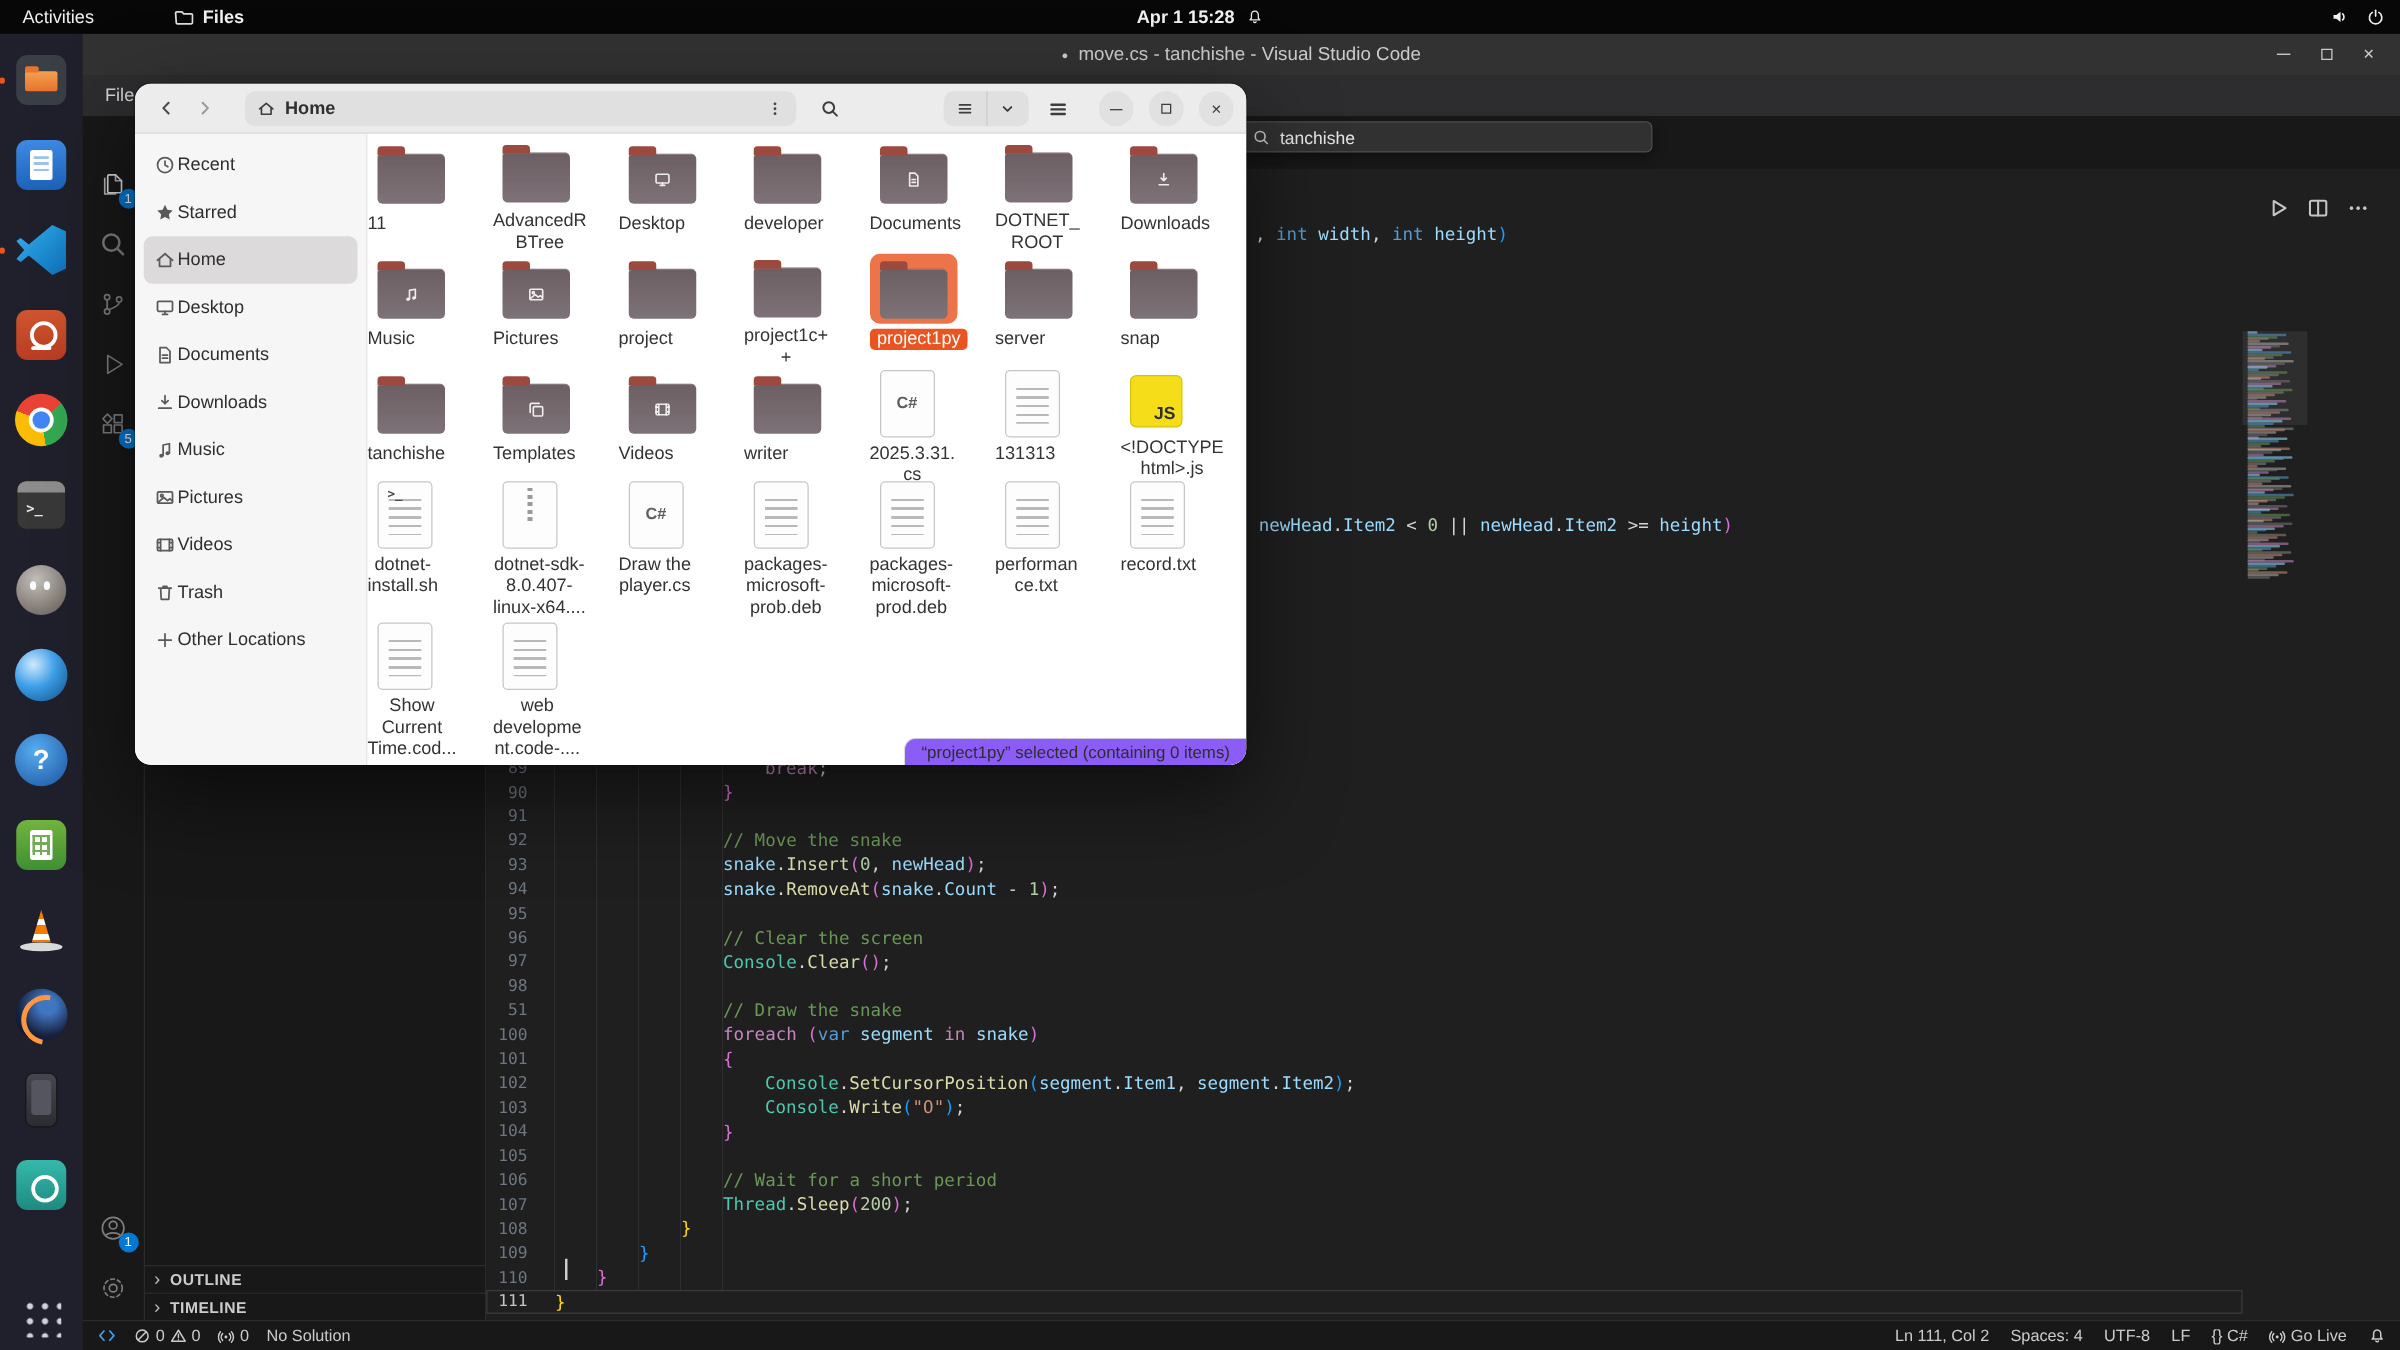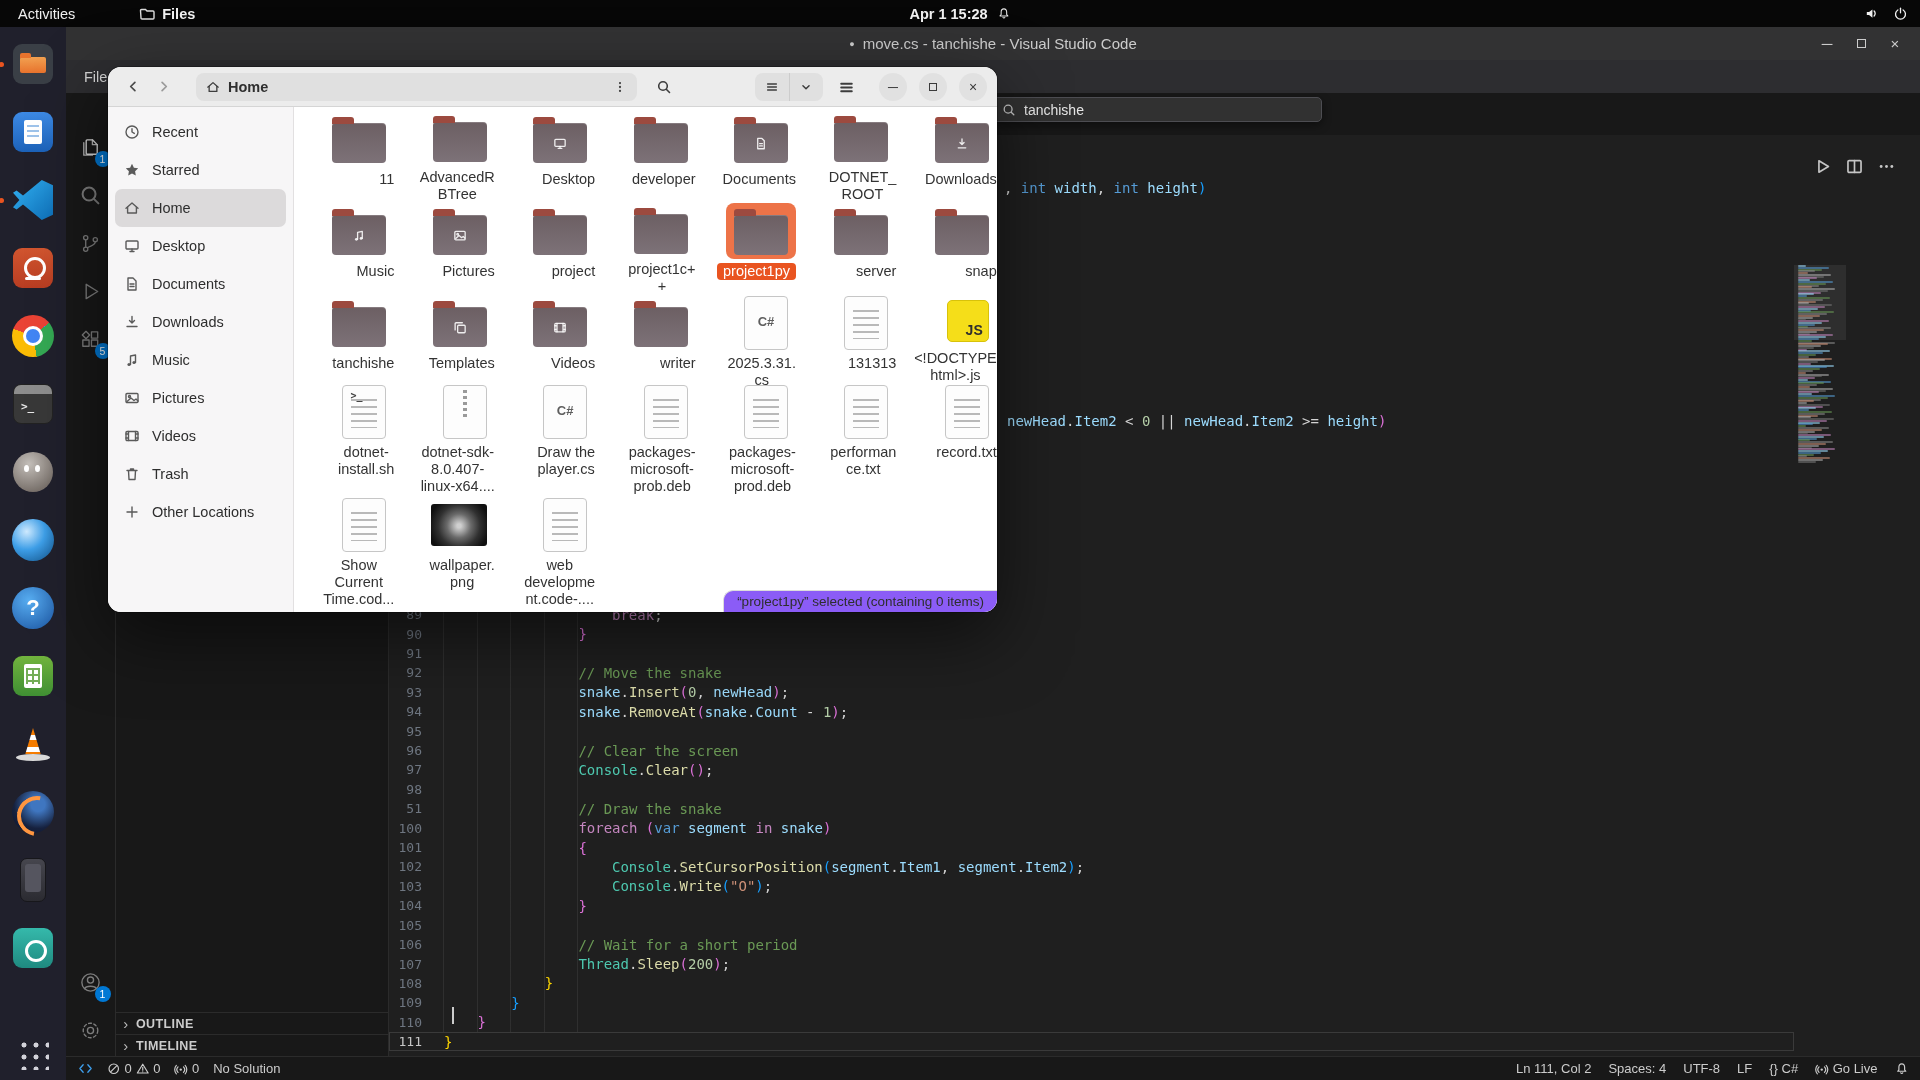--- a/index.html
+++ b/index.html
@@ -120,25 +120,25 @@
   .loc-chip .ic{color:#3d3d3d}
   .loc-label{font-size:14.5px;font-weight:700;margin-left:8px}
   .loc-kebab{margin-left:auto;color:#444}
   .hd-btn{position:absolute;top:5px;width:30px;height:30px;display:flex;align-items:center;justify-content:center;color:#3d3d3d}
   .view-toggle{position:absolute;left:647px;top:6px;width:68px;height:28px;background:#e0e0e0;border-radius:8px;display:flex;align-items:center;color:#3d3d3d}
   .view-toggle .half{flex:1;display:flex;align-items:center;justify-content:center;height:100%}
   .view-toggle .half+.half{border-left:1px solid #cccccc}
   .view-toggle svg{width:14px;height:14px}
   .wc{position:absolute;top:6px;width:28px;height:28px;border-radius:50%;background:#e1e1e1;display:flex;align-items:center;justify-content:center;color:#3b3b3b;font-size:14px}
   .fw-sidebar{position:absolute;left:0;top:40px;width:186px;bottom:0;background:#f7f6f7;border-right:1px solid #e2e0e1;padding-top:6px}
-  .fs-item{height:38px;margin:0 7px;padding:0 9px;display:flex;align-items:center;gap:12px;color:#2e2e2e;font-size:14.5px;border-radius:7px}
+  .fs-item{height:38px;margin:0 7px;padding:0 9px;display:flex;align-items:center;gap:2px;color:#2e2e2e;font-size:14.5px;border-radius:7px}
   .fs-item .ic{color:#5a5a5a}
   .fs-item.selected{background:#dcdadb}
   .fw-content{position:absolute;left:186px;top:40px;right:0;bottom:0;background:#fff;display:grid;grid-template-columns:repeat(7,100.4px);grid-template-rows:92px 92px 89px 113px 120px;padding-top:4px}
-  .cell{display:flex;flex-direction:column;align-items:flex-end}
+  .cell{display:flex;flex-direction:column;align-items:flex-start}
   .ibox{height:56px;display:flex;align-items:center;justify-content:center;padding:2px 8px;border-radius:8px}
   .cell.sel .ibox{background:rgba(233,84,32,.82)}
   .flabel{margin-top:4px;font-size:14.5px;line-height:17px;color:#333;text-align:center;white-space:pre-line}
   .cell.sel .flabel{background:#E95420;color:#fff;border-radius:4px;padding:0 6px}
   .folder{width:54px;height:40px;margin-top:7px;position:relative;background:linear-gradient(180deg,#6c5f63,#7d7278);border-radius:3px 4px 4px 4px;box-shadow:inset 0 1px 0 rgba(255,255,255,.18)}
   .folder::before{content:'';position:absolute;top:-6px;left:0;width:22px;height:7px;background:#9c4a3f;border-radius:3px 3px 0 0}
   .emblem{position:absolute;left:50%;top:50%;transform:translate(-50%,-46%);color:rgba(255,255,255,.88)}
   .emblem svg{width:15px;height:15px}
   .page{width:44px;height:54px;background:#fdfdfd;border:1px solid #c6c6c6;border-radius:4px;position:relative}
   .page.lines::before{content:'';position:absolute;left:8px;right:8px;top:13px;height:29px;background:repeating-linear-gradient(#b9b9b9 0 2px,transparent 2px 7px)}
@@ -1049,27 +1049,20 @@
       <div class="cell" data-name="file-item">
         <div class="ibox" data-name="file-icon-box">
           <div class="page lines" data-name="text-file-icon"></div>
         </div>
         <span data-name="file-label" class="flabel">Show
 Current
 Time.cod...</span>
       </div>
       <div class="cell" data-name="file-item">
         <div class="ibox" data-name="file-icon-box">
-          <div class="thumb" data-name="image-thumbnail"></div>
-        </div>
-        <span data-name="file-label" class="flabel">wallpaper.
-png</span>
-      </div>
-      <div class="cell" data-name="file-item">
-        <div class="ibox" data-name="file-icon-box">
           <div class="page lines" data-name="text-file-icon"></div>
         </div>
         <span data-name="file-label" class="flabel">web
 developme
 nt.code-....</span>
       </div>
     </div>
   <div class="sel-status" data-name="selection-status">“project1py” selected (containing 0 items)</div>
 </div>
 

